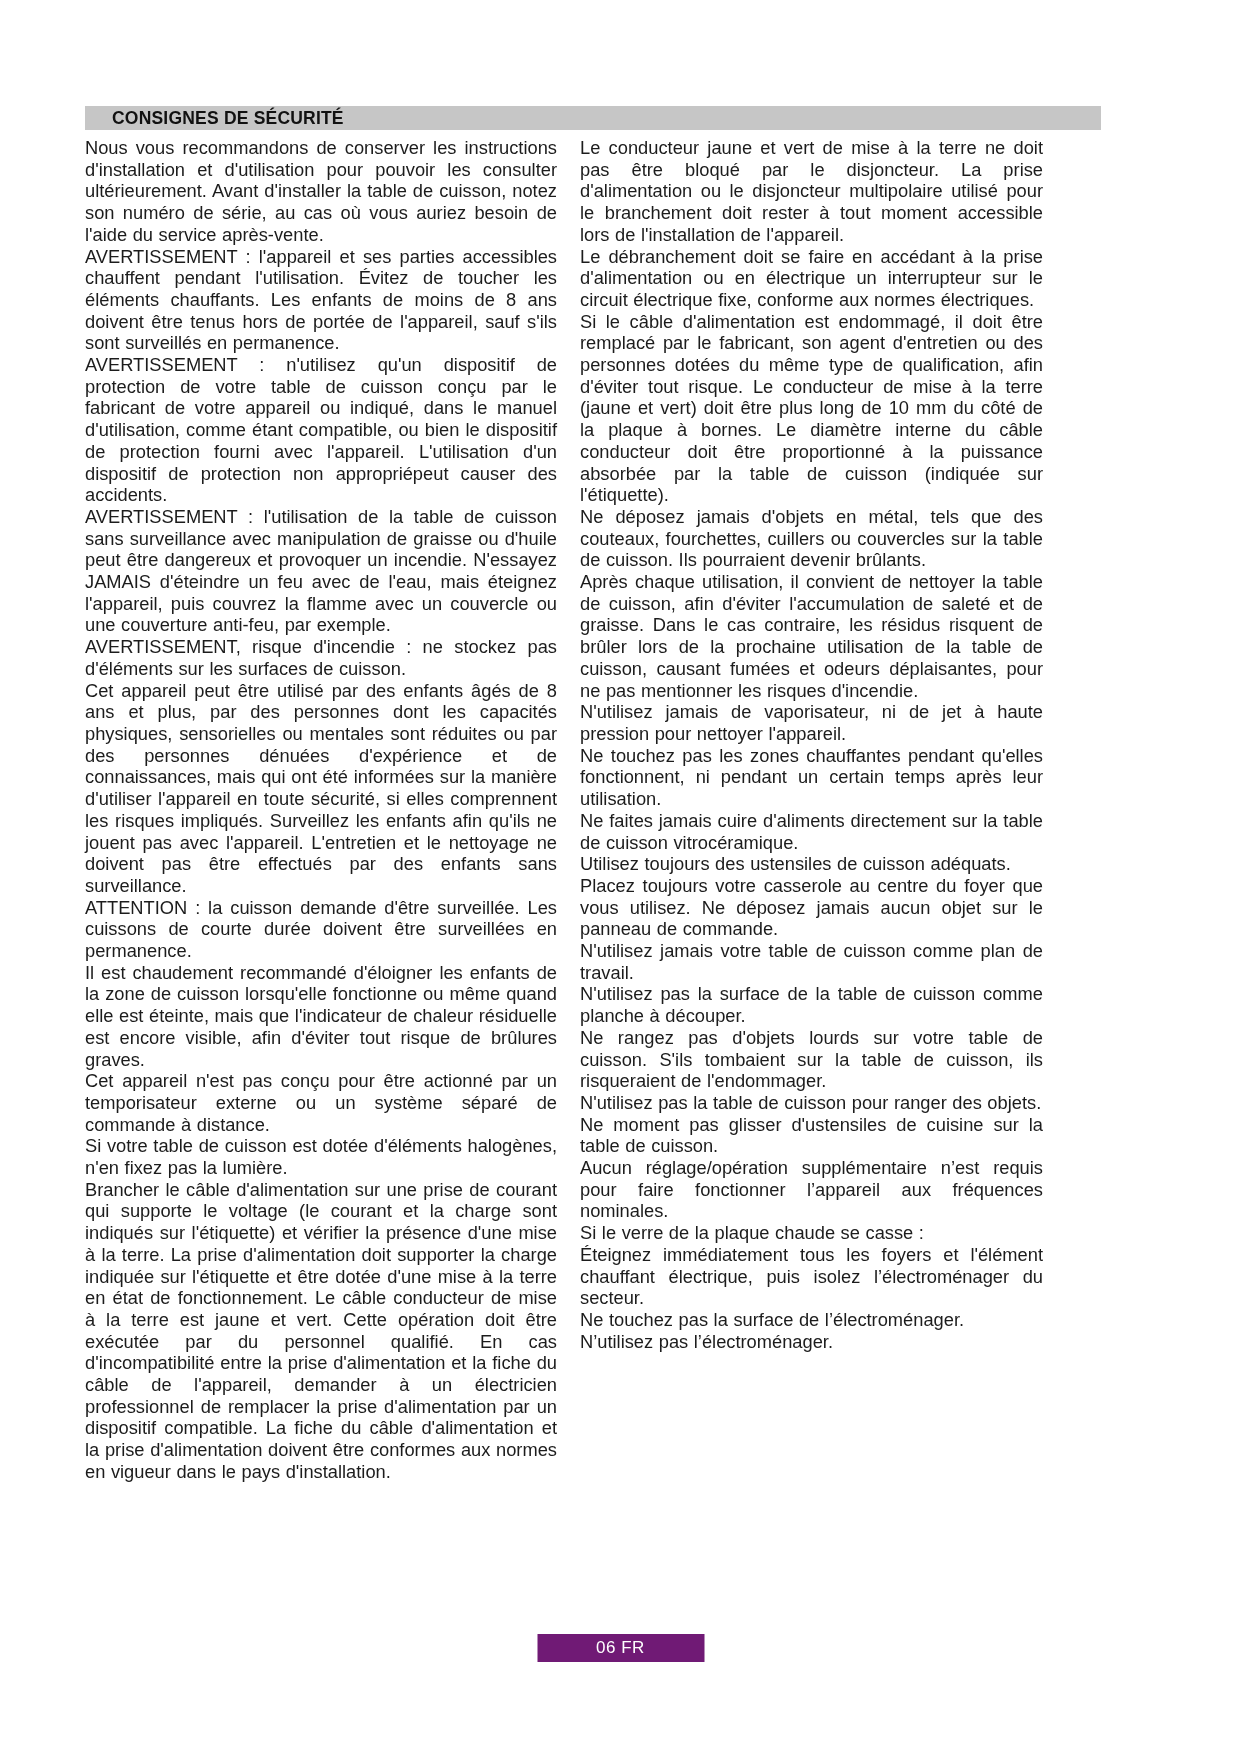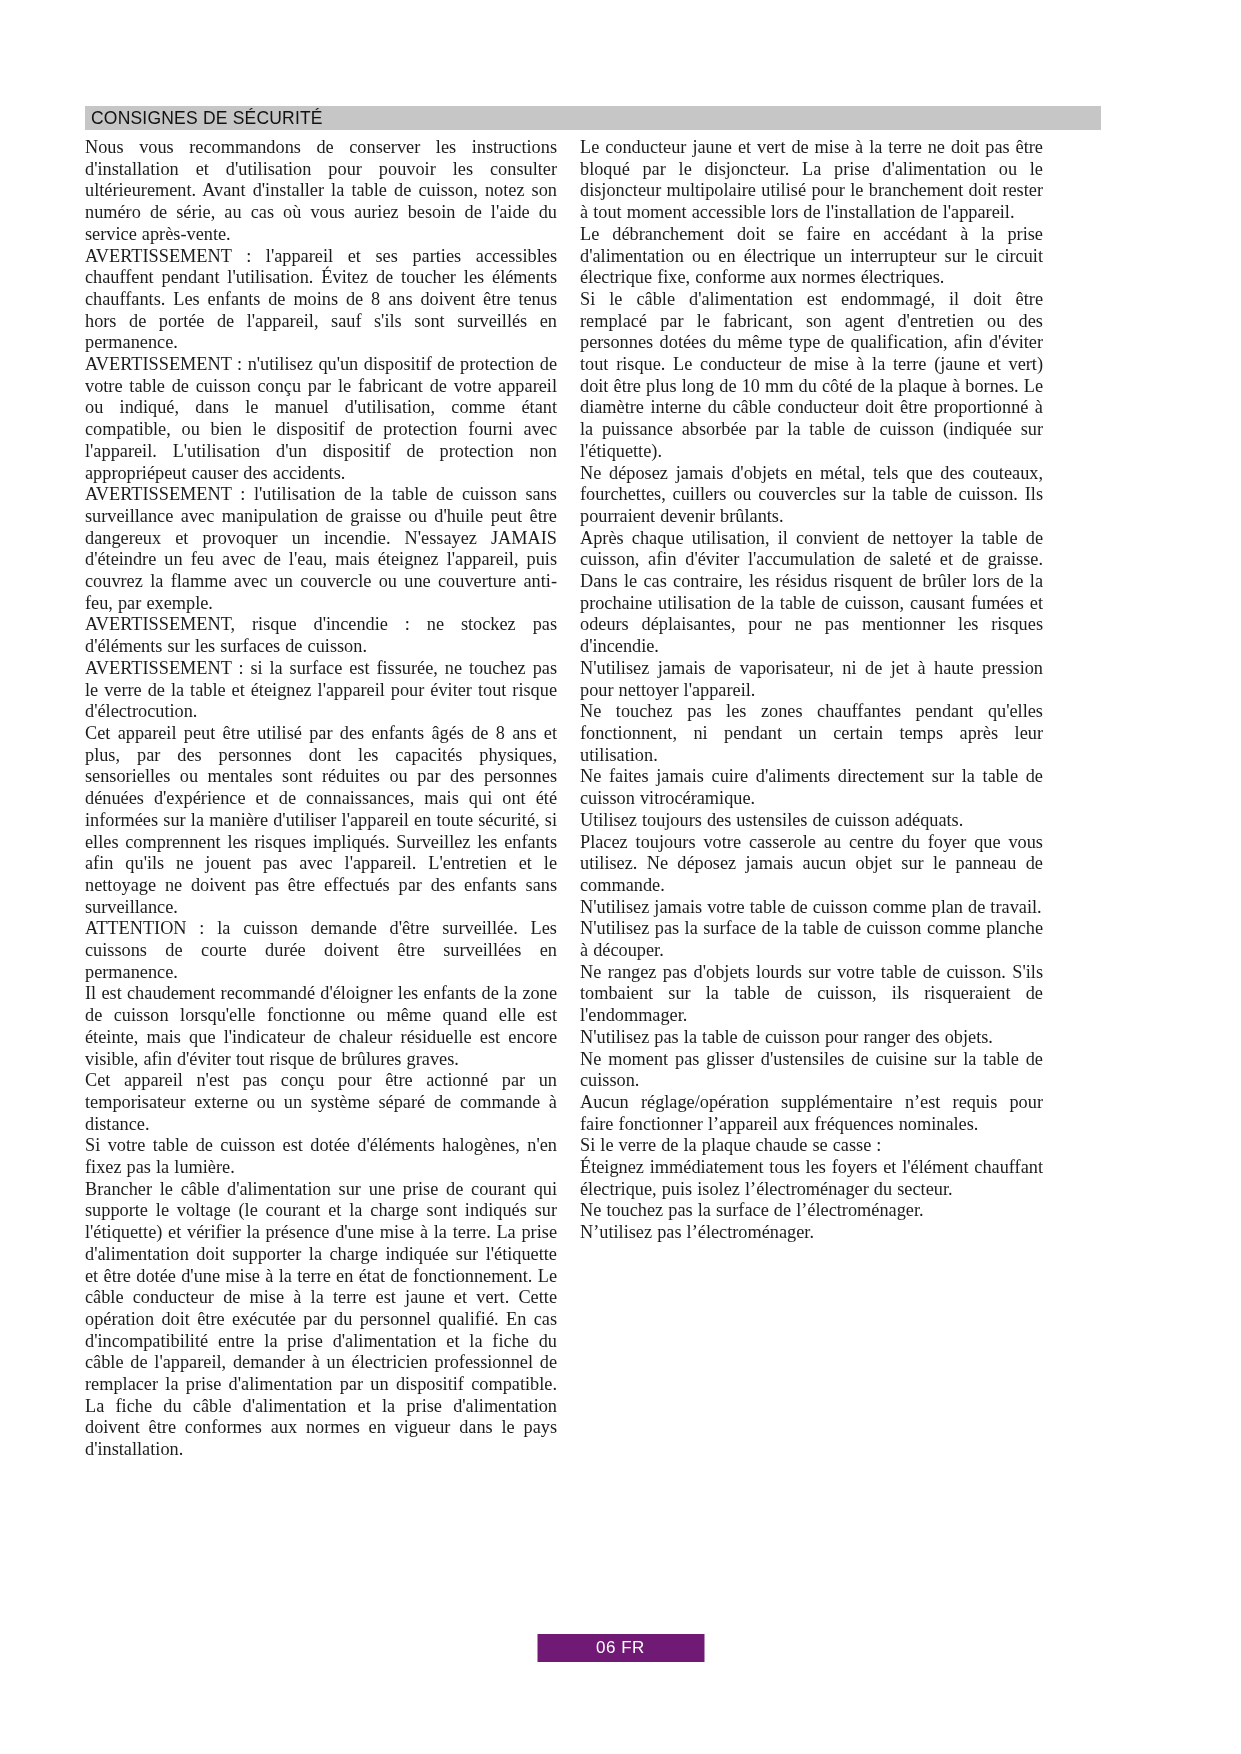--- a/index.html
+++ b/index.html
@@ -20,34 +20,33 @@
     left: 85px;
     top: 106px;
     width: 1016px;
     height: 24px;
     background: #c6c6c6;
     display: flex;
     align-items: center;
   }
   .header-bar .title {
     font-size: 17.5px;
-    font-weight: normal;
+    font-weight: bold;
     letter-spacing: 0.2px;
     color: #111111;
-    padding-left: 6px;
+    padding-left: 27px;
     white-space: nowrap;
   }
   .columns {
     position: absolute;
     left: 85px;
     top: 137px;
     width: 958px;
     display: flex;
     gap: 23px;
-    font-family: Liberation Serif, serif;
   }
   .col {
     width: 472px;
   }
   .col.right {
     width: 463px;
   }
   .para {
     font-size: 18.3px;
     line-height: 21.7px;
@@ -83,21 +82,20 @@
     <span class="title">CONSIGNES DE SÉCURITÉ</span>
   </div>
 
   <div class="columns">
     <div class="col left">
         <p class="para">Nous vous recommandons de conserver les instructions d'installation et d'utilisation pour pouvoir les consulter ultérieurement. Avant d'installer la table de cuisson, notez son numéro de série, au cas où vous auriez besoin de l'aide du service après-vente.</p>
         <p class="para">AVERTISSEMENT : l'appareil et ses parties accessibles chauffent pendant l'utilisation. Évitez de toucher les éléments chauffants. Les enfants de moins de 8 ans doivent être tenus hors de portée de l'appareil, sauf s'ils sont surveillés en permanence.</p>
         <p class="para">AVERTISSEMENT : n'utilisez qu'un dispositif de protection de votre table de cuisson conçu par le fabricant de votre appareil ou indiqué, dans le manuel d'utilisation, comme étant compatible, ou bien le dispositif de protection fourni avec l'appareil. L'utilisation d'un dispositif de protection non appropriépeut causer des accidents.</p>
         <p class="para">AVERTISSEMENT : l'utilisation de la table de cuisson sans surveillance avec manipulation de graisse ou d'huile peut être dangereux et provoquer un incendie. N'essayez JAMAIS d'éteindre un feu avec de l'eau, mais éteignez l'appareil, puis couvrez la flamme avec un couvercle ou une couverture anti-feu, par exemple.</p>
         <p class="para">AVERTISSEMENT, risque d'incendie : ne stockez pas d'éléments sur les surfaces de cuisson.</p>
-        <p class="para">AVERTISSEMENT : si la surface est fissurée, ne touchez pas le verre de la table et éteignez l'appareil pour éviter tout risque d'électrocution.</p>
         <p class="para">Cet appareil peut être utilisé par des enfants âgés de 8 ans et plus, par des personnes dont les capacités physiques, sensorielles ou mentales sont réduites ou par des personnes dénuées d'expérience et de connaissances, mais qui ont été informées sur la manière d'utiliser l'appareil en toute sécurité, si elles comprennent les risques impliqués. Surveillez les enfants afin qu'ils ne jouent pas avec l'appareil. L'entretien et le nettoyage ne doivent pas être effectués par des enfants sans surveillance.</p>
         <p class="para">ATTENTION : la cuisson demande d'être surveillée. Les cuissons de courte durée doivent être surveillées en permanence.</p>
         <p class="para">Il est chaudement recommandé d'éloigner les enfants de la zone de cuisson lorsqu'elle fonctionne ou même quand elle est éteinte, mais que l'indicateur de chaleur résiduelle est encore visible, afin d'éviter tout risque de brûlures graves.</p>
         <p class="para">Cet appareil n'est pas conçu pour être actionné par un temporisateur externe ou un système séparé de commande à distance.</p>
         <p class="para">Si votre table de cuisson est dotée d'éléments halogènes, n'en fixez pas la lumière.</p>
         <p class="para">Brancher le câble d'alimentation sur une prise de courant qui supporte le voltage (le courant et la charge sont indiqués sur l'étiquette) et vérifier la présence d'une mise à la terre. La prise d'alimentation doit supporter la charge indiquée sur l'étiquette et être dotée d'une mise à la terre en état de fonctionnement. Le câble conducteur de mise à la terre est jaune et vert. Cette opération doit être exécutée par du personnel qualifié. En cas d'incompatibilité entre la prise d'alimentation et la fiche du câble de l'appareil, demander à un électricien professionnel de remplacer la prise d'alimentation par un dispositif compatible. La fiche du câble d'alimentation et la prise d'alimentation doivent être conformes aux normes en vigueur dans le pays d'installation.</p>
       </div>
     <div class="col right">
         <p class="para">Le conducteur jaune et vert de mise à la terre ne doit pas être bloqué par le disjoncteur. La prise d'alimentation ou le disjoncteur multipolaire utilisé pour le branchement doit rester à tout moment accessible lors de l'installation de l'appareil.</p>
         <p class="para">Le débranchement doit se faire en accédant à la prise d'alimentation ou en électrique un interrupteur sur le circuit électrique fixe, conforme aux normes électriques.</p>

